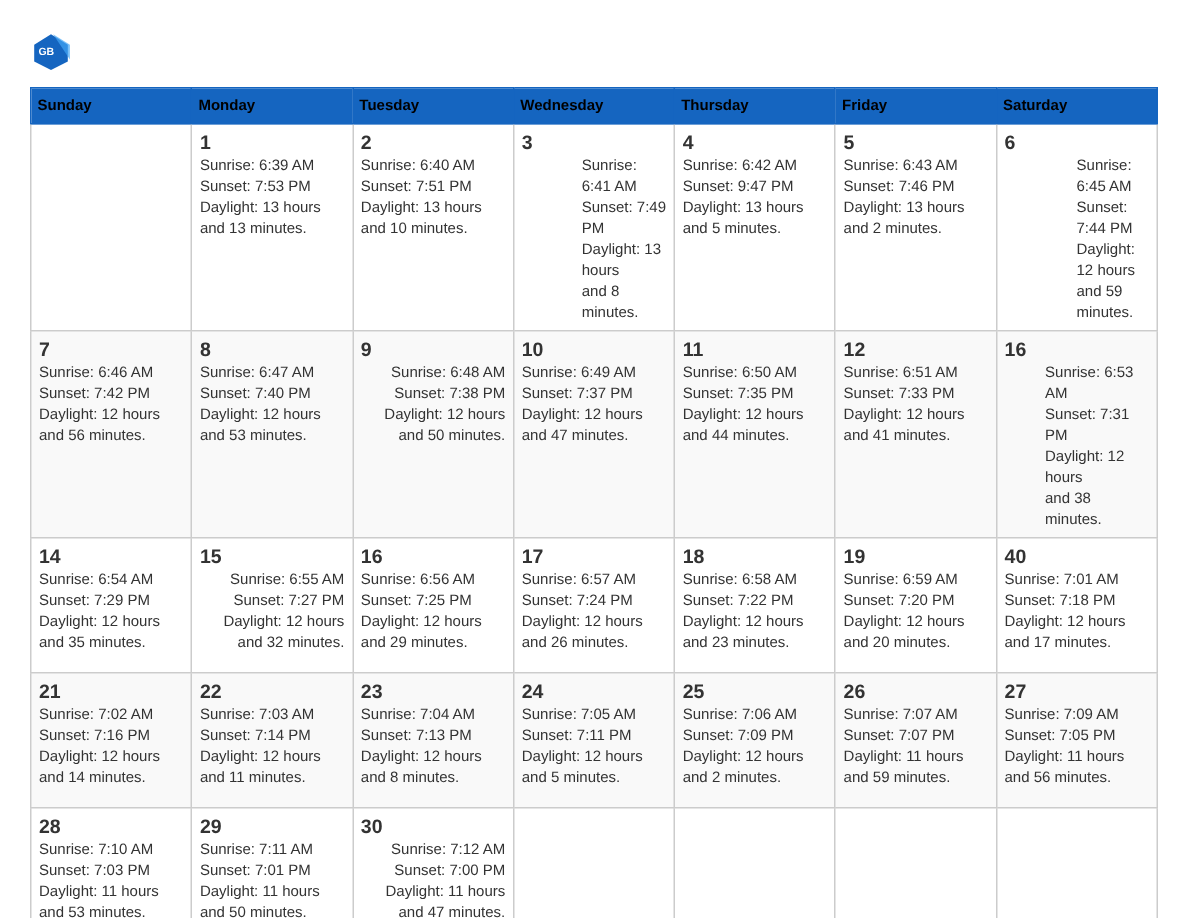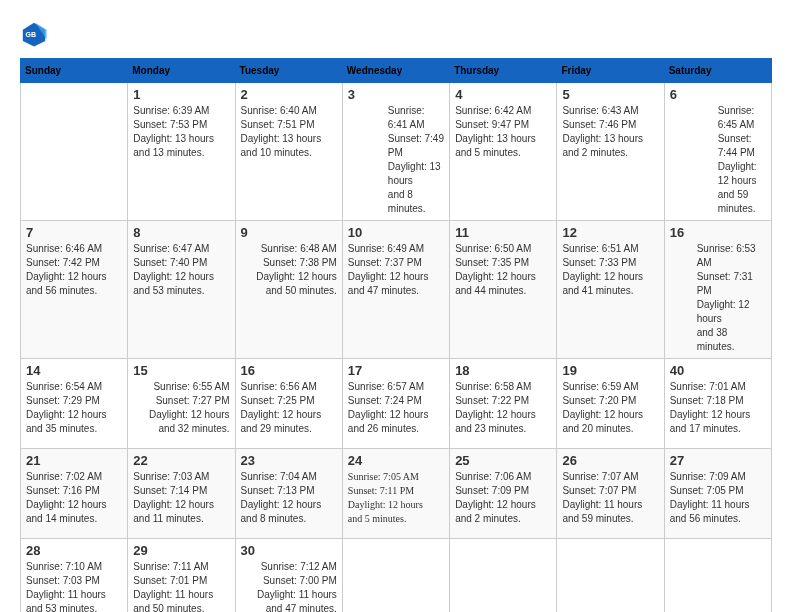--- a/index.html
+++ b/index.html
@@ -284,21 +284,21 @@
         </td>
         <td>
           <span class="day-number">23</span>
           <div class="cell-info" style="white-space: pre-line;">Sunrise: 7:04 AM
 Sunset: 7:13 PM
 Daylight: 12 hours
 and 8 minutes.</div>
         </td>
         <td>
           <span class="day-number">24</span>
-          <div class="cell-info" style="white-space: pre-line; font-family: Liberation Serif, serif;">Sunrise: 7:05 AM
+          <div class="cell-info" style="white-space: pre-line;">Sunrise: 7:05 AM
 Sunset: 7:11 PM
 Daylight: 12 hours
 and 5 minutes.</div>
         </td>
         <td>
           <span class="day-number">25</span>
           <div class="cell-info" style="white-space: pre-line;">Sunrise: 7:06 AM
 Sunset: 7:09 PM
 Daylight: 12 hours
 and 2 minutes.</div>

